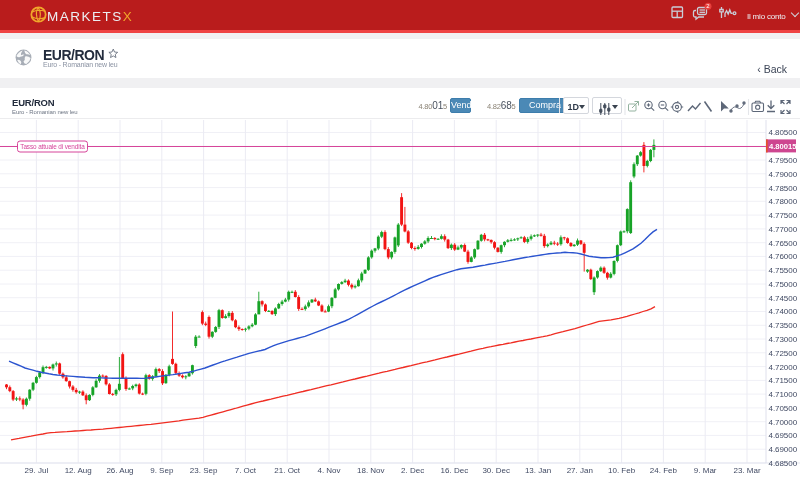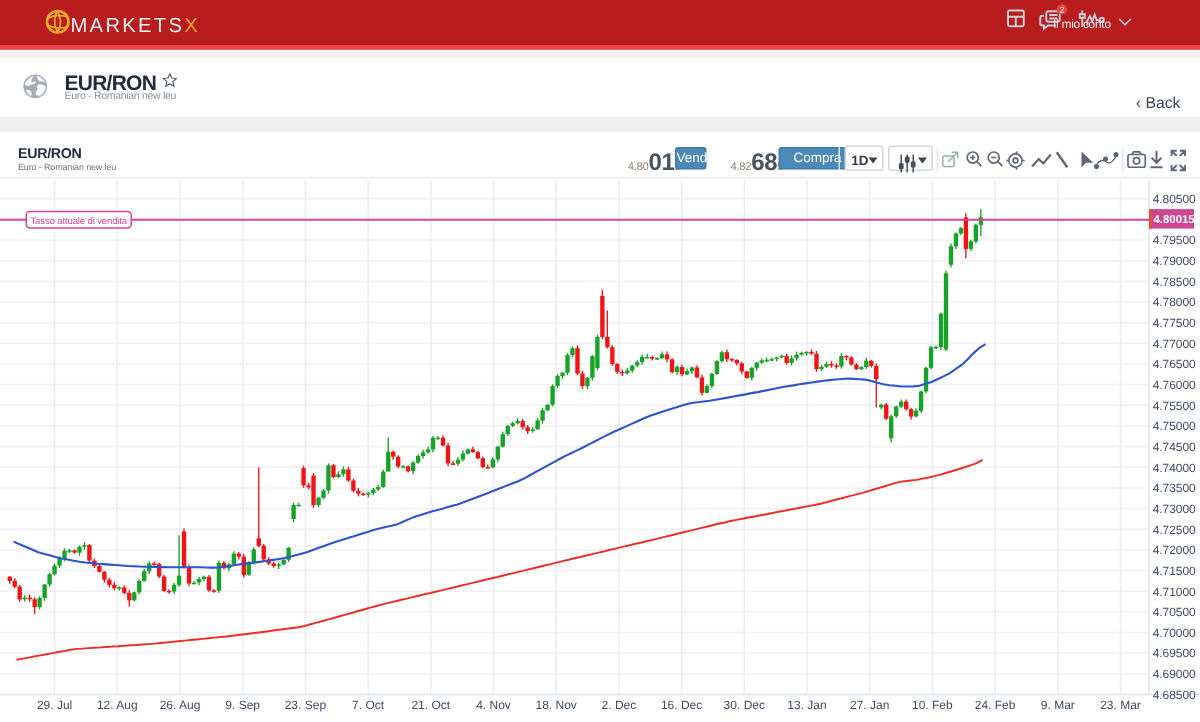--- a/index.html
+++ b/index.html
@@ -1,33 +1,33 @@
 <!DOCTYPE html>
 <html><head>
 <meta charset="utf-8">
 <style>
 * { margin:0; padding:0; box-sizing:border-box; }
 body { width:800px; height:481px; font-family:"Liberation Sans", sans-serif; background:#fff; overflow:hidden; }
 .topbar { position:relative; height:33px; background:#b91c1c; border-bottom:3px solid #ef4444; }
 .logo { position:absolute; left:47px; top:9px; font-size:13.5px; letter-spacing:1.5px; color:#eceef2; font-weight:400; }
 .logo b { color:#f0a72b; font-weight:400; }
-.account { position:absolute; left:702px; top:10px; font-size:8px; letter-spacing:-0.2px; color:#eef1f5; }
+.account { position:absolute; left:747px; top:10px; font-size:8px; letter-spacing:-0.2px; color:#eef1f5; }
 .account:after { content:""; display:inline-block; width:5px; height:5px; border-right:1.3px solid #cfd4dc; border-bottom:1.3px solid #cfd4dc; transform:rotate(45deg); margin-left:6px; vertical-align:2.5px; }
 .substrip { height:6px; background:#f1f1f3; }
 .symbar { position:relative; height:39px; background:#fff; }
 .symname { position:absolute; left:43px; top:8px; font-size:14px; font-weight:bold; color:#232c3d; letter-spacing:-0.5px; }
 .symdesc { position:absolute; left:43px; top:21.5px; font-size:7px; letter-spacing:-0.2px; color:#8a92a2; }
 .back { position:absolute; right:13px; top:24px; font-size:10.5px; color:#3c4557; }
 .gstrip { height:10px; background:#f0f0f2; }
 .card { position:relative; height:393px; background:#fff; }
 .ctitle { position:absolute; left:12px; top:8.5px; font-size:9.5px; font-weight:bold; letter-spacing:-0.2px; color:#232c3d; }
 .csub { position:absolute; left:12px; top:20.5px; font-size:6px; letter-spacing:-0.1px; color:#6e7684; }
 .toolbar { position:absolute; left:0; top:0; width:800px; height:31px; border-bottom:1px solid #ececee; }
 .px { position:absolute; top:11.5px; font-size:7.5px; color:#8a8274; letter-spacing:-0.2px; }
-.px b { font-size:16px; color:#49525f; font-weight:bold; }
+.px b { font-size:10px; color:#49525f; font-weight:normal; }
 .btn { position:absolute; top:10px; width:21px; height:15px; background:#4b89b6; border:1px solid #3d7dac; border-radius:2px; color:#fff; font-size:9px; text-align:center; line-height:13.5px; }
 .sep { position:absolute; top:10px; width:1px; height:15px; background:#e4e6ea; }
 .selbox { position:absolute; top:9px; height:17px; border:1px solid #d4d7dd; border-radius:2px; background:#fff; }
 .selbox .caret { position:absolute; right:3px; top:7px; border-left:3.5px solid transparent; border-right:3.5px solid transparent; border-top:4px solid #39424f; }
 .oneD { position:absolute; left:3.5px; top:3.5px; font-size:9px; font-weight:bold; color:#2f3a4a; }
 </style>
 </head>
 <body>
 <div class="topbar">
 <svg width="17" height="17" viewBox="0 0 19 19" style="position:absolute;left:30px;top:6px">

